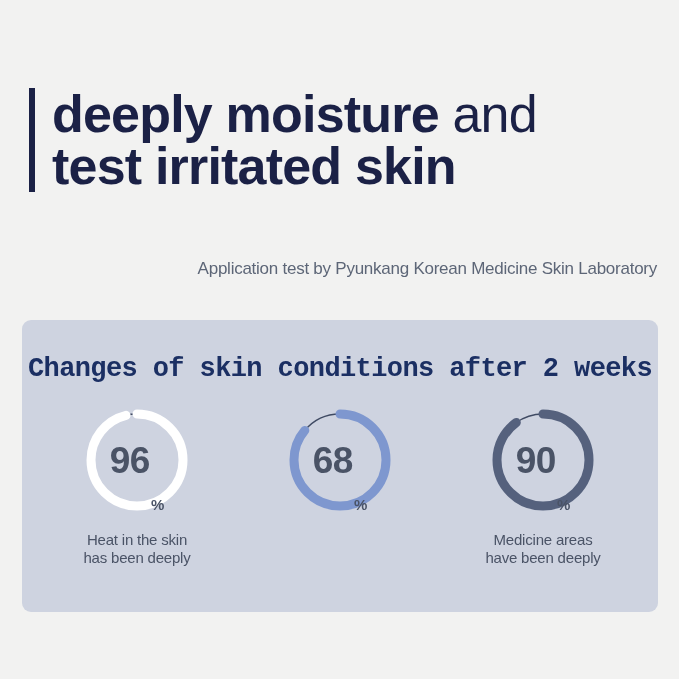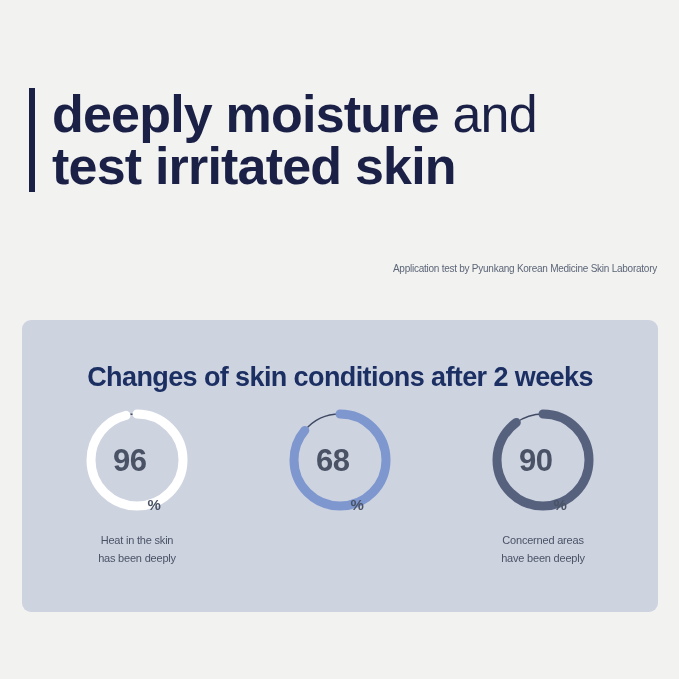--- a/index.html
+++ b/index.html
@@ -29,40 +29,41 @@
     white-space:nowrap;
   }
   .hl-strong { font-weight:bold; }
   .hl-light  { font-weight:400; }
 
   
   .subtitle {
     position:absolute; right:22px; top:258px;
     text-align:right;
     color:#5d6677;
-    font-size:10px;
+    font-size:17px;
     line-height:22px;
     letter-spacing:-0.25px;
   }
 
   
   .panel {
     position:absolute;
     left:22px; top:320px;
     width:636px; height:292px;
     background:#ced3e0;
     border-radius:9px;
   }
   .panel-heading {
-    position:absolute; left:0; right:0; top:42px;
+    position:absolute; left:0; right:0; top:34px;
     text-align:center;
     color:#1b2f63;
     font-size:27px;
     font-weight:bold;
     letter-spacing:-0.6px;
+    font-family:Liberation Mono, monospace;
   }
 
   
   .stats-row {
     position:absolute;
     left:0; right:0; top:85px;
     display:flex;
     justify-content:center;
     gap:28px;
   }
@@ -72,39 +73,39 @@
   }
   .donut { position:relative; width:110px; height:110px; }
   .donut svg { display:block; width:110px; height:110px; }
   .donut-center {
     position:absolute; left:0; top:0; width:110px; height:110px;
     display:flex; align-items:center; justify-content:center;
     pointer-events:none;
   }
   .pct-value {
     color:#4a5366;
-    font-size:31px;
+    font-size:37px;
     font-weight:bold;
     letter-spacing:-0.5px;
     line-height:1;
   }
   .pct-sign {
     color:#4a5366;
     font-size:15px;
     font-weight:bold;
     line-height:1;
     margin-left:1px;
     align-self:flex-end;
     padding-bottom:3px;
   }
   .stat-label {
     margin-top:16px;
     text-align:center;
     color:#4a5366;
-    font-size:11px;
+    font-size:15px;
     line-height:18px;
     letter-spacing:-0.2px;
   }
 </style>
 </head>
 <body>
 
 <div id="root">
 
   <div class="headline-wrap">
@@ -164,20 +165,20 @@
             <circle cx="55" cy="55" r="46" fill="none" stroke="#ced3e0" stroke-width="9"></circle>
             <path id="tail2" fill="none" stroke="#3f4a63" stroke-width="1.3" d="M 27.96 17.79 A 46 46 0 0 1 55.00 9.00"></path>
             <circle id="arc2" cx="55" cy="55" r="46" fill="none" stroke="#55617d" stroke-width="9" stroke-linecap="round" transform="rotate(-90 55 55)" stroke-dasharray="260.12 289.03"></circle>
           </svg>
           <div class="donut-center">
             <span class="pct-value">90</span>
             <span class="pct-sign">%</span>
           </div>
         </div>
         <div class="stat-label">
-          <div>Concerned areas</div>
+          <div>Medicine areas</div>
           <div>have been deeply</div>
         </div>
       </div>
 
     </div>
   </div>
 </div>
 
 </body></html>

